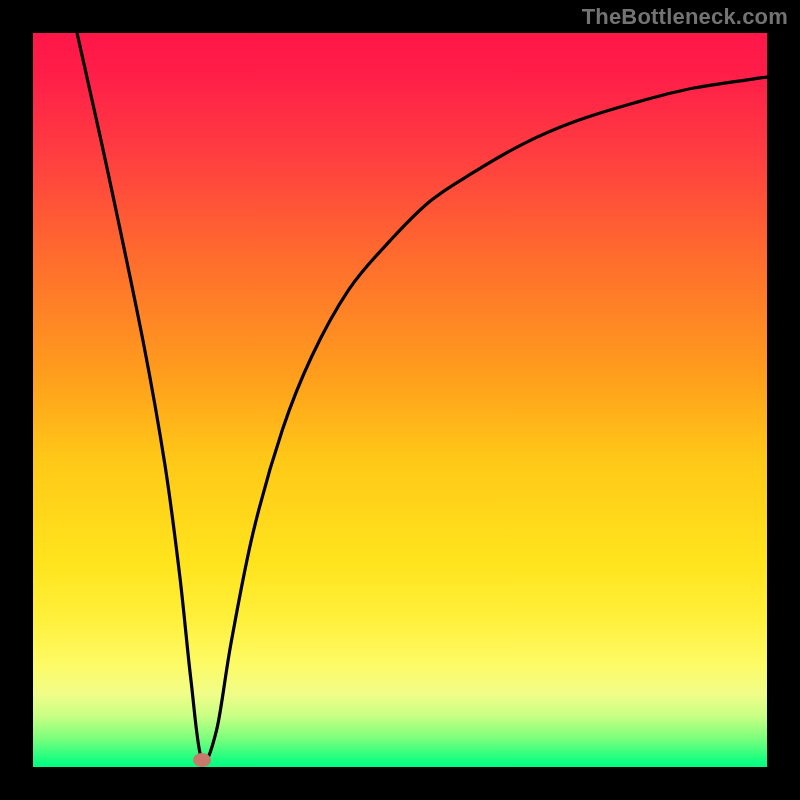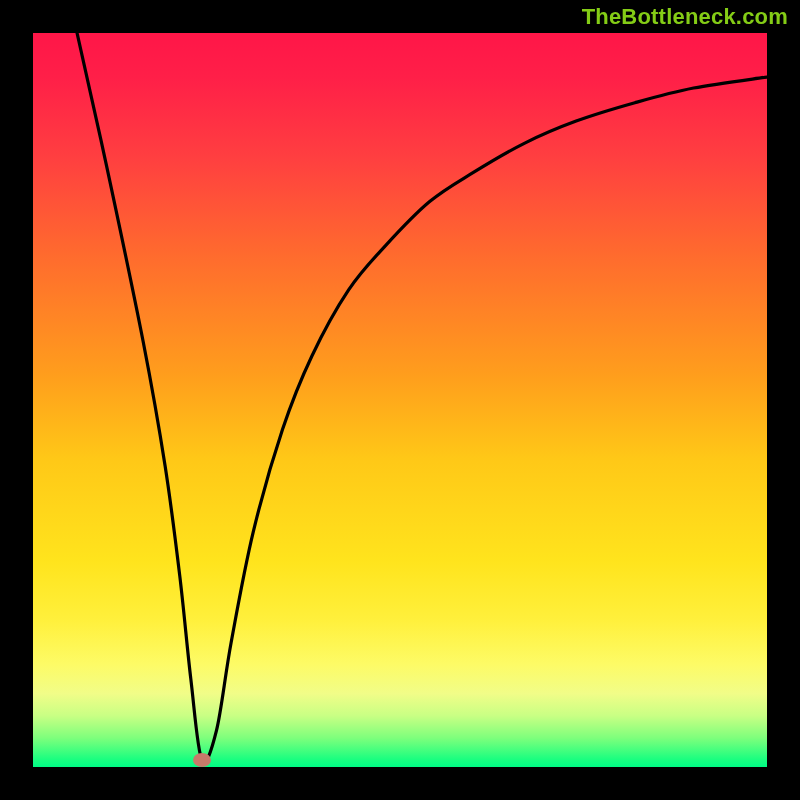--- a/index.html
+++ b/index.html
@@ -18,21 +18,21 @@
     height: 800px;
     background: #000;
   }
   .watermark {
     position: absolute;
     top: 4px;
     right: 12px;
     font-family: Arial, Helvetica, sans-serif;
     font-size: 22px;
     font-weight: 600;
-    color: #84cc16;
+    color: #737373;
     letter-spacing: 0.2px;
   }
   .plot-area {
     position: absolute;
     left: 33px;
     top: 33px;
     width: 734px;
     height: 734px;
   }
   .gradient-bg {

